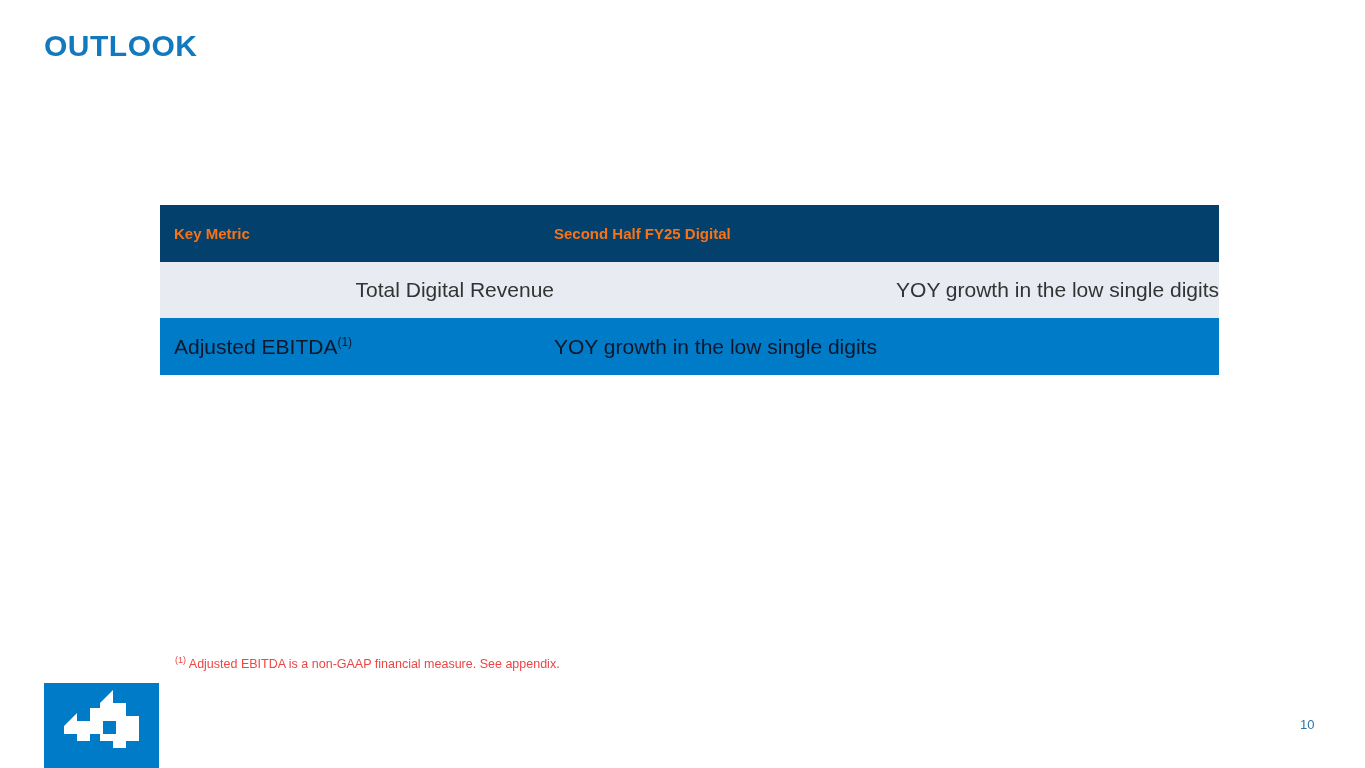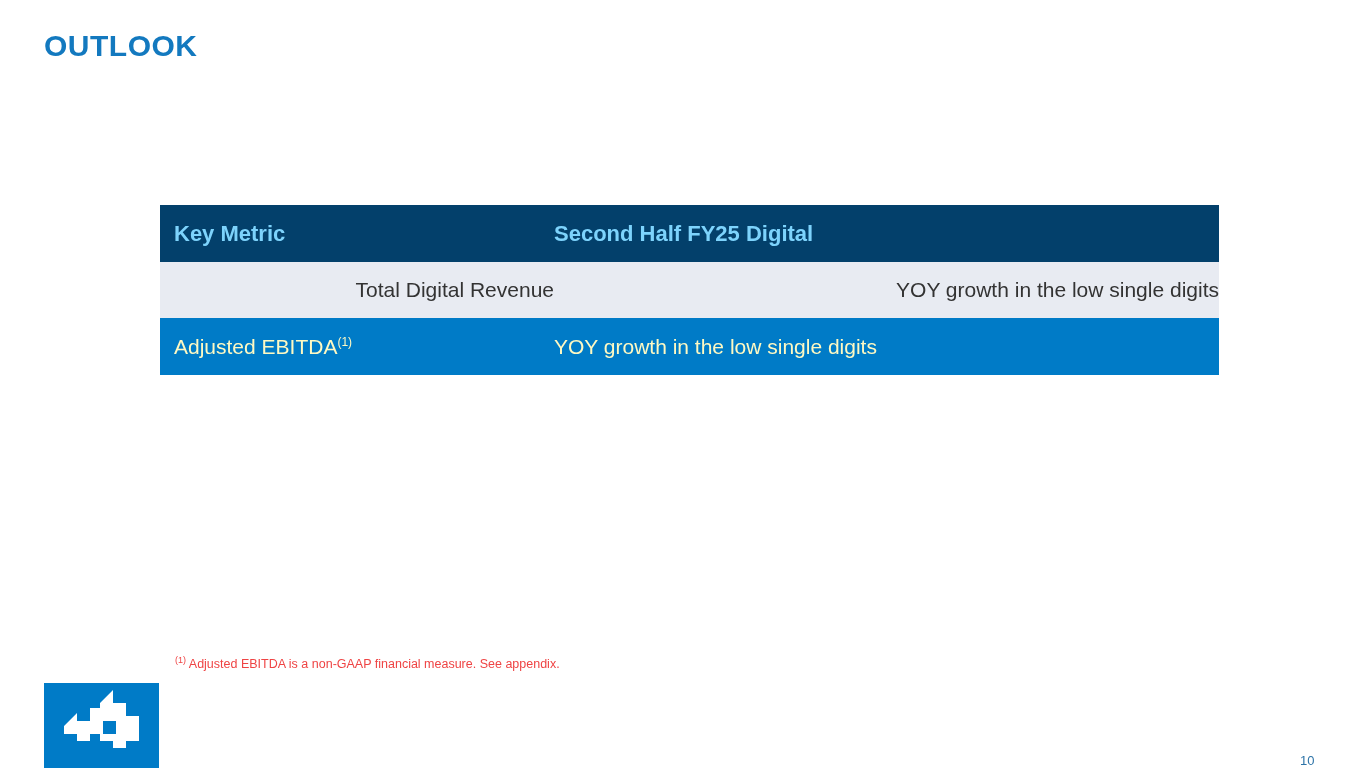--- a/index.html
+++ b/index.html
@@ -45,22 +45,22 @@
     vertical-align: middle;
   }
   .col-metric { width: 380px; }
   .col-outlook { width: 665px; }
 
   .outlook-table thead tr {
     background: #03406b;
     height: 57px;
   }
   .outlook-table thead th {
-    color: #7dd3fc;
-    font-size: 22px;
+    color: #f97316;
+    font-size: 15px;
     font-weight: bold;
     height: 57px;
   }
   .outlook-table thead th.col-metric { padding-left: 14px; }
   .outlook-table thead th.col-outlook { padding-left: 0px; }
 
   .row-alt {
     background: #e8ebf2;
     height: 56px;
   }
@@ -70,21 +70,21 @@
     font-weight: normal;
     height: 56px;
     text-align: right;
   }
 
   .row-accent {
     background: #007bc7;
     height: 57px;
   }
   .row-accent td {
-    color: #fef9c3;
+    color: #0f172a;
     font-size: 21px;
     font-weight: normal;
     height: 57px;
   }
 
   td.col-metric, th.col-metric { padding-left: 14px; }
 
   .sup {
     font-size: 12px;
     vertical-align: super;
@@ -117,21 +117,21 @@
   .logo svg {
     display: block;
     width: 115px;
     height: 85px;
   }
 
   
   .page-number {
     position: absolute;
     left: 1300px;
-    top: 753px;
+    top: 717px;
     width: 30px;
     text-align: left;
     font-size: 13px;
     color: #2e74a8;
   }
 </style>
 </head>
 <body>
 
 <div class="slide-title">OUTLOOK</div>

